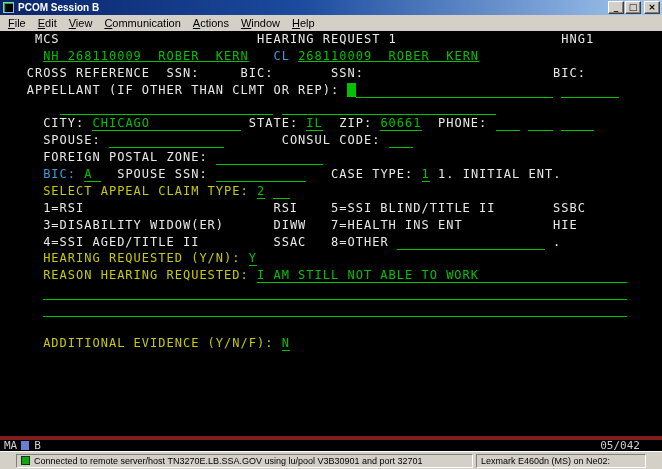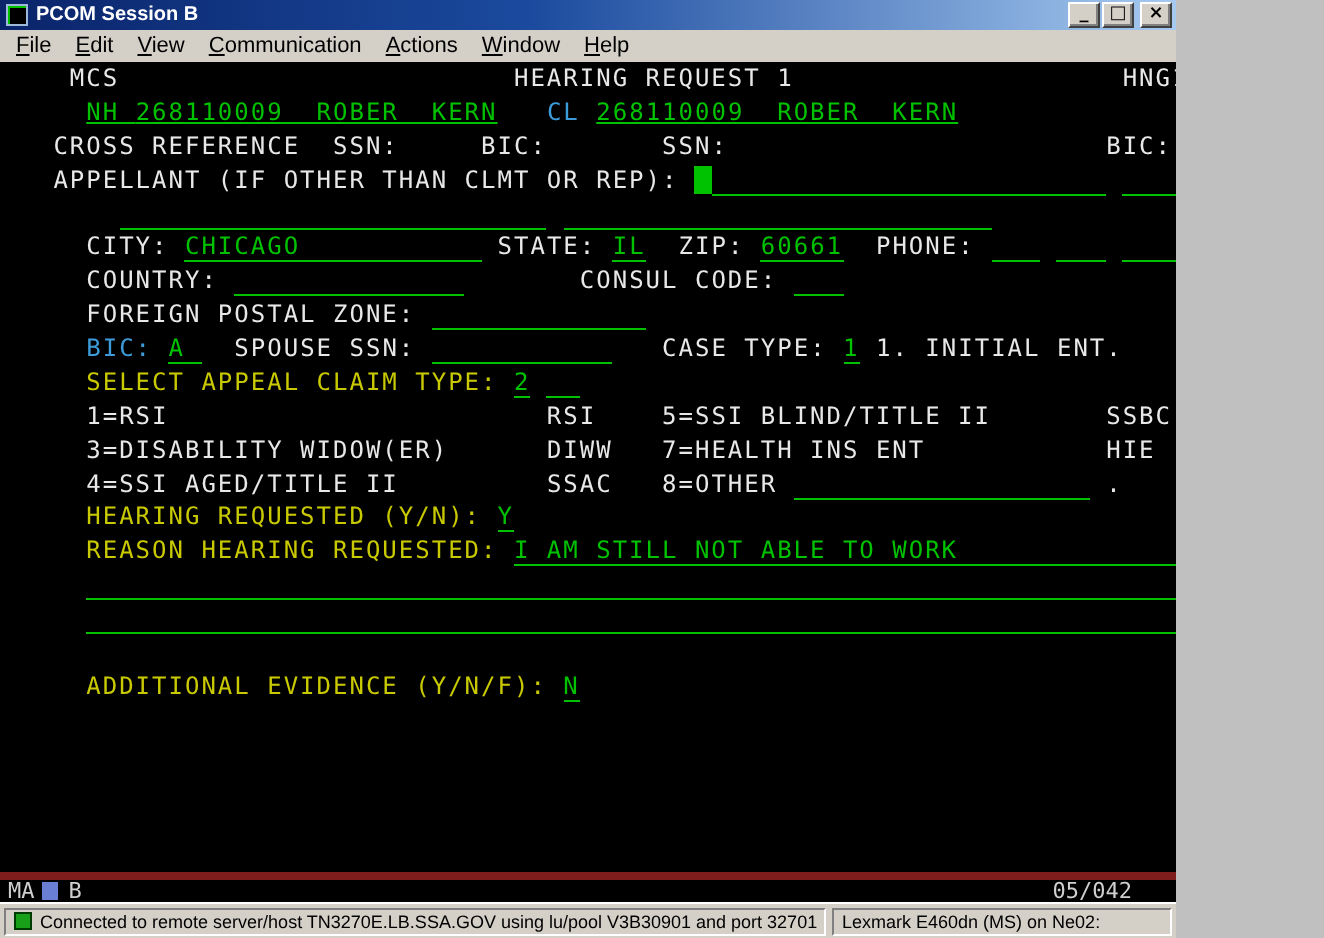--- a/index.html
+++ b/index.html
@@ -1,17 +1,17 @@
 <!DOCTYPE html>
 <html><head>
 <meta charset="utf-8">
 <style>
   html,body{margin:0;padding:0;background:#c0c0c0;}
   *{box-sizing:border-box;}
-  .window{width:588px;height:469px;background:#000;font-family:"Liberation Sans",sans-serif;overflow:hidden;}
+  .window{width:662px;height:469px;background:#000;font-family:"Liberation Sans",sans-serif;overflow:hidden;}
   
   .titlebar{height:15px;display:flex;align-items:center;padding:1px 2px;
     background:linear-gradient(90deg,#0a246a 0%,#1b4a9e 45%,#a6caf0 100%);}
   .title-icon{width:11px;height:11px;background:#000;border:1px solid #9db8d8;margin:0 4px 0 1px;
     box-shadow:inset 1px 1px 0 #00c200;flex:none;}
   .title-text{flex:1;color:#fff;font-size:10px;font-weight:bold;white-space:nowrap;}
   .tb-btn{width:16px;height:13px;margin-left:1px;background:#d4d0c8;border:1px solid;
     border-color:#ffffff #404040 #404040 #ffffff;box-shadow:inset -1px -1px 0 #808080;
     font-size:9px;line-height:11px;text-align:center;color:#000;font-weight:bold;
     font-family:"DejaVu Sans",sans-serif;flex:none;}
@@ -34,21 +34,21 @@
   .c-cur{background:#00c200;color:#003000;}
   .c-sp{color:inherit;}
   
   .oia{height:15px;background:#000;border-top:4px solid #7f1d1d;display:flex;align-items:center;
     padding:0 4px;font-family:"DejaVu Sans Mono",monospace;font-size:11px;color:#cfcfcf;}
   .oia-block{width:8px;height:9px;background:#6a7fd4;margin:0 5px 0 4px;display:inline-block;flex:none;}
   .oia-spacer{flex:1;}
   .oia-pos{margin-right:18px;}
   
   .statusbar{height:18px;background:#d4d0c8;border-top:1px solid #ffffff;display:flex;
-    align-items:center;padding:1px 2px;gap:3px;}
+    align-items:center;padding:1px 16px;gap:3px;}
   .sb-panel{height:14px;border:1px solid;border-color:#808080 #ffffff #ffffff #808080;
     display:flex;align-items:center;padding:0 4px;font-size:9px;color:#000;
     white-space:nowrap;overflow:hidden;}
   .sb-left{flex:1;}
   .sb-right{width:170px;flex:none;}
   .sb-icon{width:9px;height:9px;border:1px solid #003c00;background:#18a018;margin-right:4px;flex:none;}
 </style>
 </head>
 <body>
 
@@ -72,21 +72,21 @@
       <div class="menu-item"><u>H</u>elp</div>
     </div>
 
   <div class="terminal">
       <div class="trow"><span class="c-sp">    </span><span class="c-w">MCS</span><span class="c-sp">                        </span><span class="c-w">HEARING REQUEST 1</span><span class="c-sp">                    </span><span class="c-w">HNG1</span></div>
       <div class="trow"><span class="c-sp">     </span><span class="c-g">NH </span><span class="c-g">268110009  ROBER  KERN</span><span class="c-sp">   </span><span class="c-b">CL </span><span class="c-g">268110009  ROBER  KERN</span></div>
       <div class="trow"><span class="c-sp">   </span><span class="c-w">CROSS REFERENCE  SSN:</span><span class="c-sp">     </span><span class="c-w">BIC:</span><span class="c-sp">       </span><span class="c-w">SSN:</span><span class="c-sp">                       </span><span class="c-w">BIC:</span></div>
       <div class="trow"><span class="c-sp">   </span><span class="c-w">APPELLANT (IF OTHER THAN CLMT OR REP): </span><span class="c-cur"> </span><span class="c-gu">                        </span><span class="c-sp"> </span><span class="c-gu">       </span></div>
       <div class="trow"><span class="c-sp">       </span><span class="c-gu">                          </span><span class="c-sp"> </span><span class="c-gu">                          </span></div>
       <div class="trow"><span class="c-sp">     </span><span class="c-w">CITY: </span><span class="c-gu">CHICAGO</span><span class="c-gu">           </span><span class="c-sp"> </span><span class="c-w">STATE: </span><span class="c-gu">IL</span><span class="c-sp">  </span><span class="c-w">ZIP: </span><span class="c-gu">60661</span><span class="c-sp">  </span><span class="c-w">PHONE: </span><span class="c-gu">   </span><span class="c-sp"> </span><span class="c-gu">   </span><span class="c-sp"> </span><span class="c-gu">    </span></div>
-      <div class="trow"><span class="c-sp">     </span><span class="c-w">COUNTRY: </span><span class="c-gu">              </span><span class="c-sp">       </span><span class="c-w">CONSUL CODE: </span><span class="c-gu">   </span></div>
+      <div class="trow"><span class="c-sp">     </span><span class="c-w">SPOUSE: </span><span class="c-gu">              </span><span class="c-sp">       </span><span class="c-w">CONSUL CODE: </span><span class="c-gu">   </span></div>
       <div class="trow"><span class="c-sp">     </span><span class="c-w">FOREIGN POSTAL ZONE: </span><span class="c-gu">             </span></div>
       <div class="trow"><span class="c-sp">     </span><span class="c-b">BIC: </span><span class="c-gu">A</span><span class="c-gu"> </span><span class="c-sp">  </span><span class="c-w">SPOUSE SSN: </span><span class="c-gu">           </span><span class="c-sp">   </span><span class="c-w">CASE TYPE: </span><span class="c-gu">1</span><span class="c-sp"> </span><span class="c-w">1. INITIAL ENT.</span></div>
       <div class="trow"><span class="c-sp">     </span><span class="c-y">SELECT APPEAL CLAIM TYPE: </span><span class="c-gu">2</span><span class="c-sp"> </span><span class="c-gu">  </span></div>
       <div class="trow"><span class="c-sp">     </span><span class="c-w">1=RSI</span><span class="c-sp">                       </span><span class="c-w">RSI</span><span class="c-sp">    </span><span class="c-w">5=SSI BLIND/TITLE II</span><span class="c-sp">       </span><span class="c-w">SSBC</span></div>
       <div class="trow"><span class="c-sp">     </span><span class="c-w">3=DISABILITY WIDOW(ER)</span><span class="c-sp">      </span><span class="c-w">DIWW</span><span class="c-sp">   </span><span class="c-w">7=HEALTH INS ENT</span><span class="c-sp">           </span><span class="c-w">HIE</span></div>
       <div class="trow"><span class="c-sp">     </span><span class="c-w">4=SSI AGED/TITLE II</span><span class="c-sp">         </span><span class="c-w">SSAC</span><span class="c-sp">   </span><span class="c-w">8=OTHER </span><span class="c-gu">                  </span><span class="c-sp"> </span><span class="c-w">.</span></div>
       <div class="trow"><span class="c-sp">     </span><span class="c-y">HEARING REQUESTED (Y/N): </span><span class="c-gu">Y</span></div>
       <div class="trow"><span class="c-sp">     </span><span class="c-y">REASON HEARING REQUESTED: </span><span class="c-gu">I AM STILL NOT ABLE TO WORK</span><span class="c-gu">                  </span></div>
       <div class="trow"><span class="c-sp">     </span><span class="c-gu">                                                                       </span></div>
       <div class="trow"><span class="c-sp">     </span><span class="c-gu">                                                                       </span></div>

